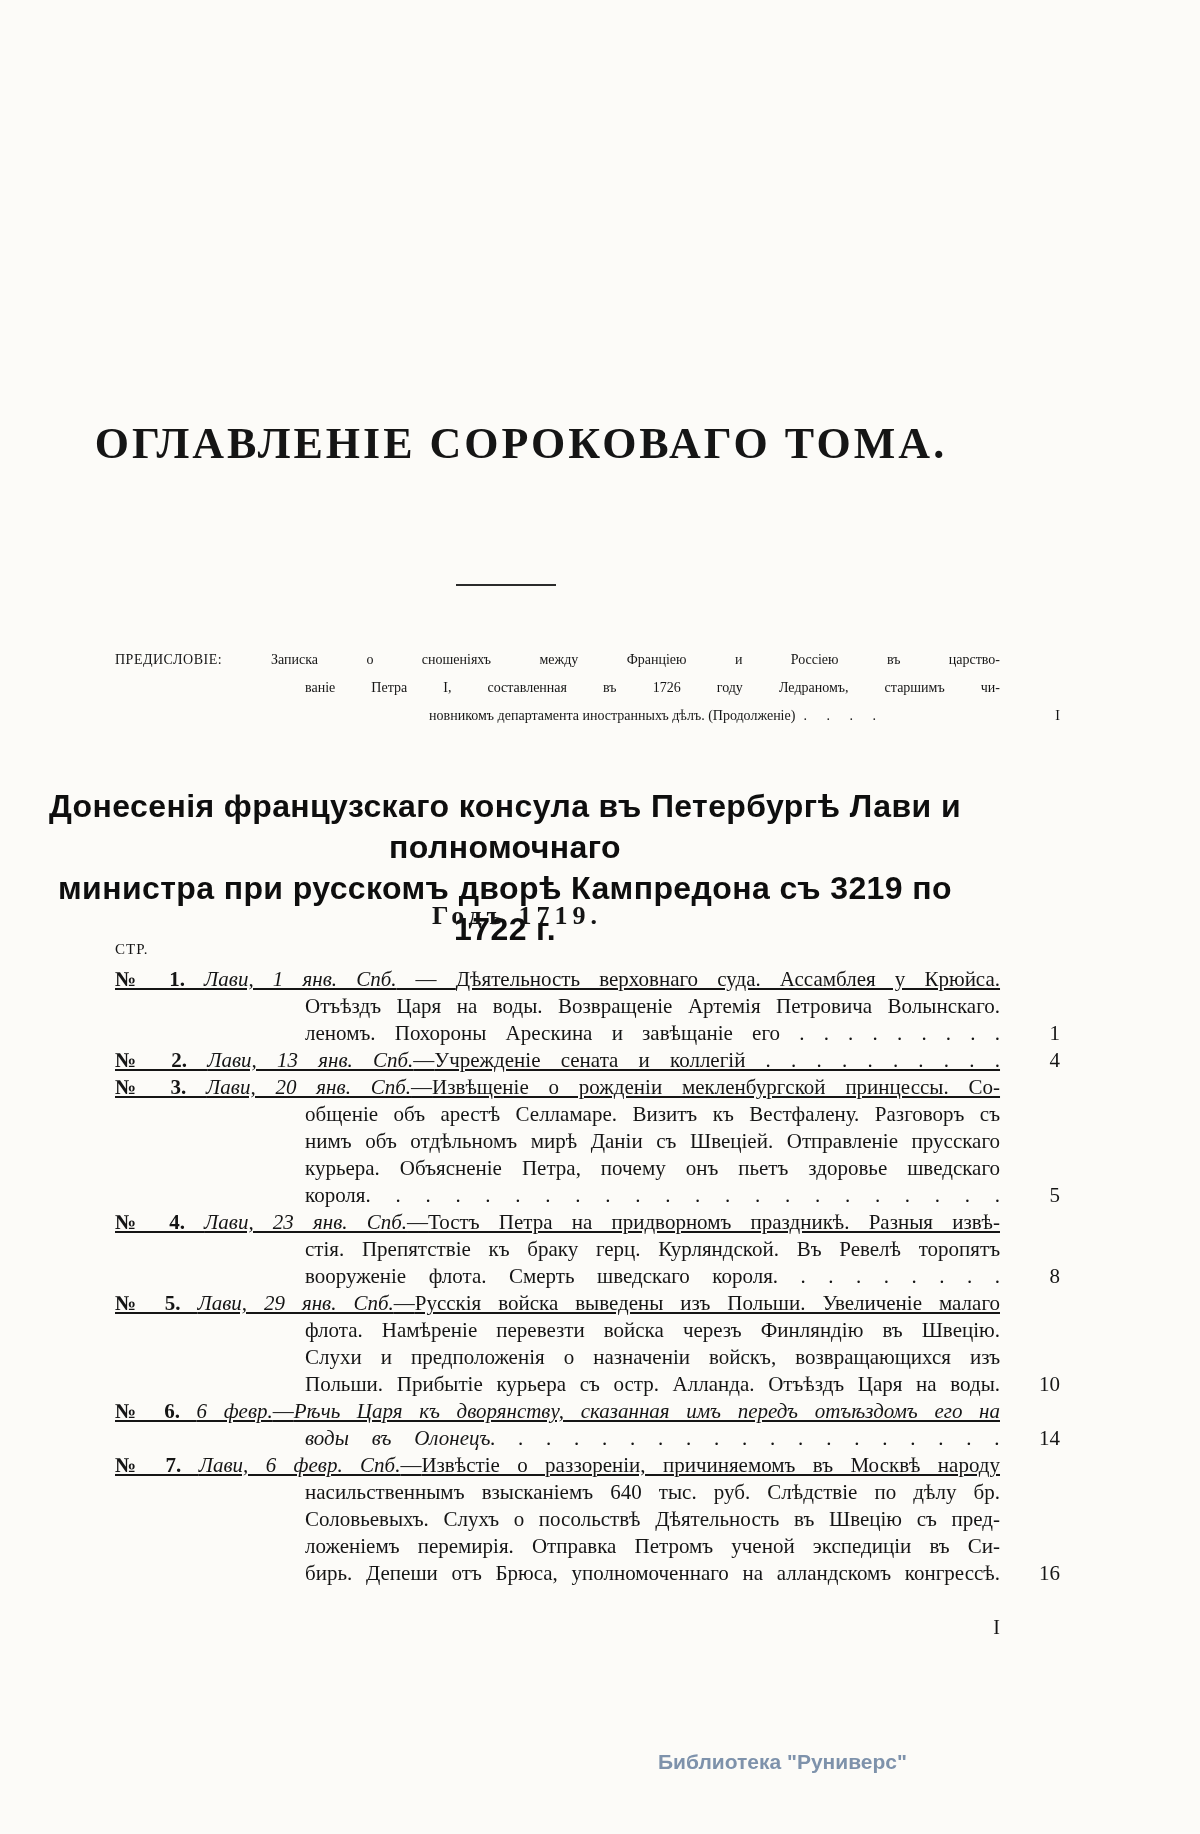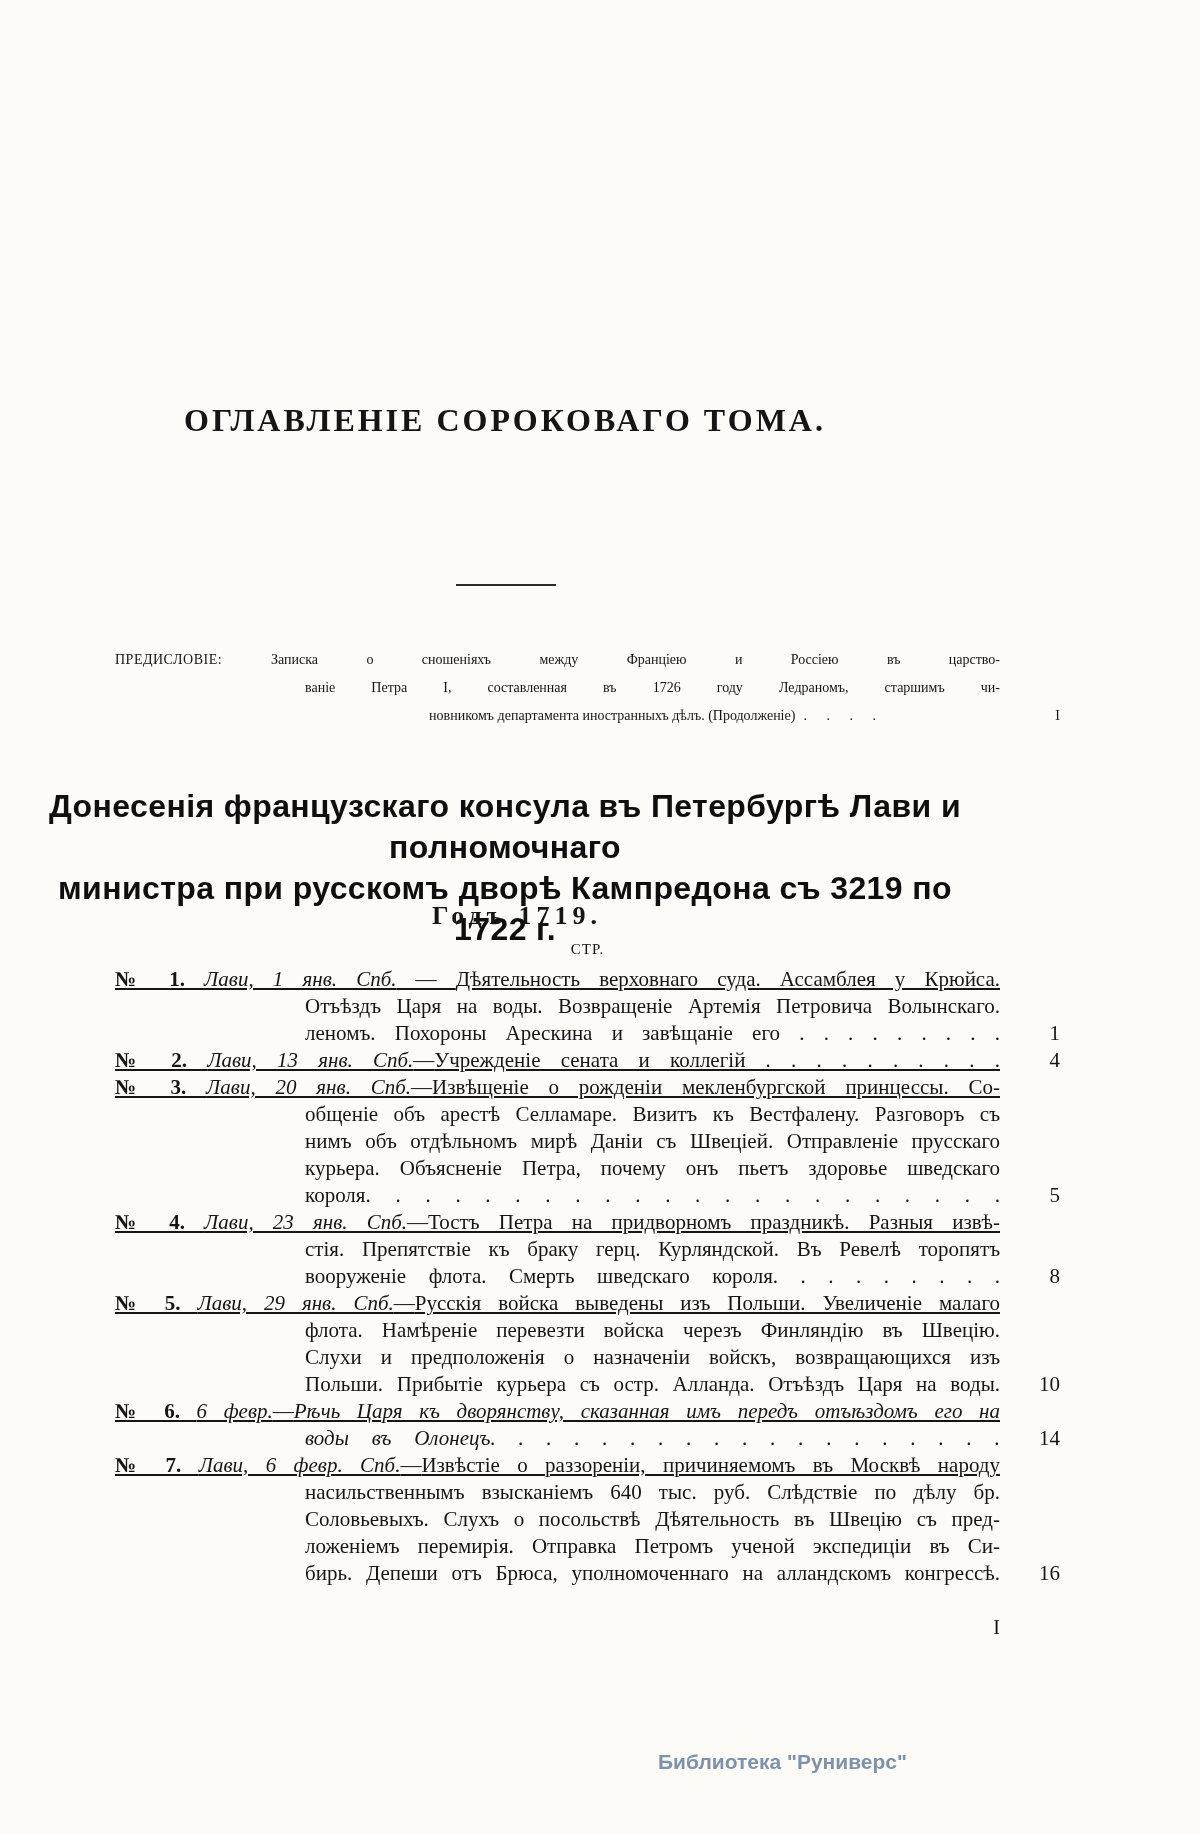--- a/index.html
+++ b/index.html
@@ -6,23 +6,23 @@
   .page{
     position:relative;
     width:1200px;height:1834px;
     margin:0 auto;
     background:#fcfbf8;
     color:#151515;
     font-family:"Liberation Serif","DejaVu Serif",serif;
     overflow:hidden;
   }
   .title{
-    position:absolute;top:402px;left:0;width:1010px;margin:0;
+    position:absolute;top:402px;left:0;width:1010px;margin:16px;
     text-align:center;
-    font-size:32px;font-weight:700;letter-spacing:3px;
+    font-size:44px;font-weight:700;letter-spacing:3px;
     font-family:"Liberation Serif","DejaVu Serif",serif;
   }
   .rule{
     position:absolute;top:584px;left:456px;
     width:100px;height:2px;background:#2b2b2b;
   }
   .preface{
     position:absolute;top:646px;left:115px;width:885px;
     font-size:14px;line-height:28px;
   }
@@ -42,21 +42,21 @@
     font-weight:700;font-size:32px;line-height:41px;letter-spacing:0.4px;
     color:#0e0e0e;
   }
   .year{
     position:absolute;top:901px;left:12px;width:1010px;margin:0;
     text-align:center;
     font-size:26px;font-weight:700;letter-spacing:5px;
   }
   .strlabel{
     position:absolute;top:941px;left:115px;width:945px;
-    text-align:center;font-size:15px;letter-spacing:1px;
+    text-align:left;font-size:15px;letter-spacing:1px;
   }
   .entries{
     position:absolute;top:966px;left:115px;width:885px;
     font-size:21px;line-height:27px;
   }
   .entry{position:relative;}
   .eline{margin-left:190px;text-align:justify;text-align-last:justify;}
   .eline.first{margin-left:0;text-decoration:underline;}
   .num{font-weight:700;}
   .it{font-style:italic;}

